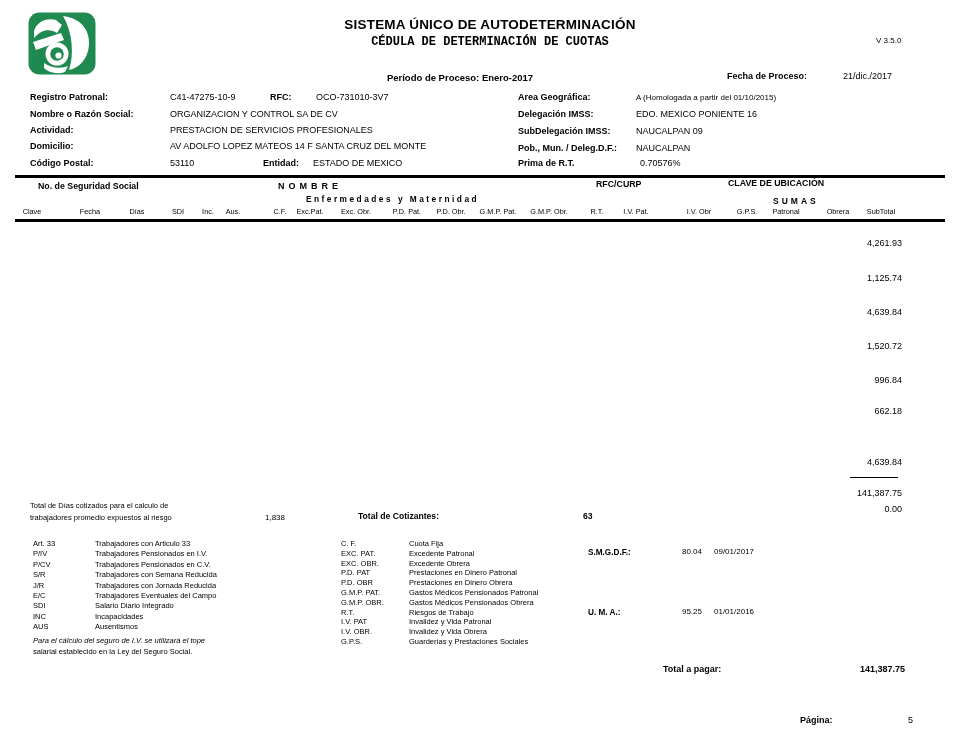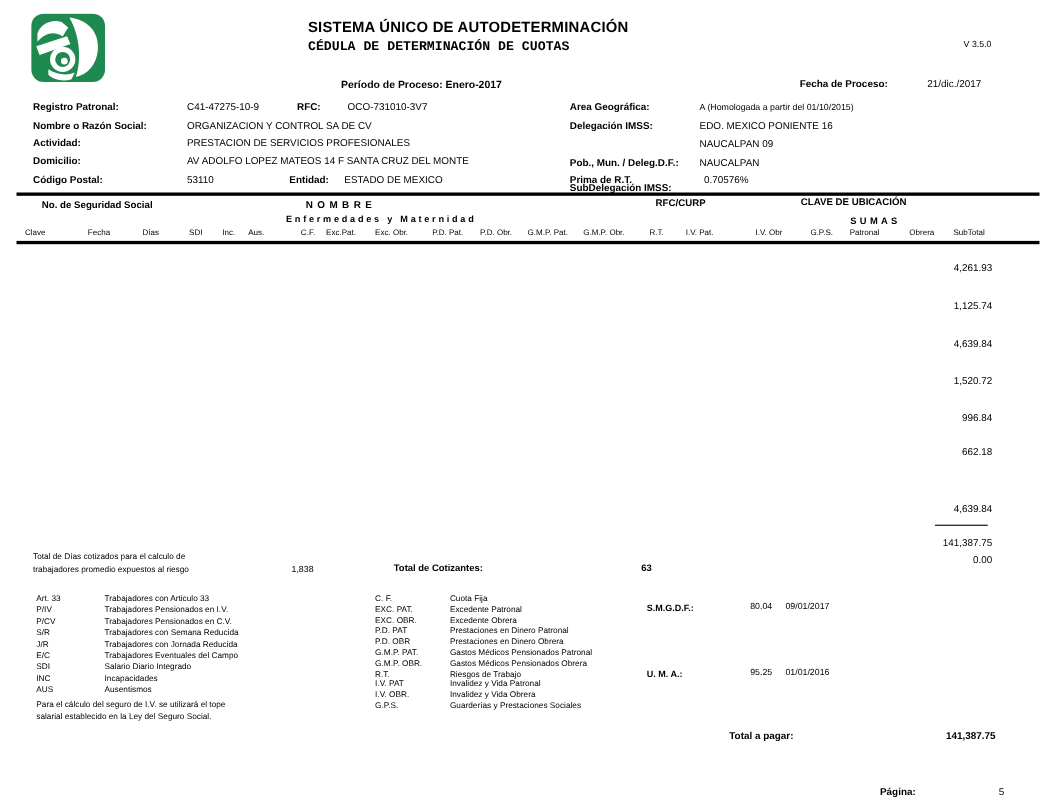--- a/index.html
+++ b/index.html
@@ -8,21 +8,21 @@
     font-family:"Liberation Sans", sans-serif;color:#000;overflow:hidden;
     -webkit-font-smoothing:antialiased;
   }
   .abs{position:absolute;}
   .b{font-weight:bold;}
   .f9{font-size:9px;line-height:11px;}
   .f8{font-size:8px;line-height:10px;}
   .f75{font-size:7.5px;line-height:9px;}
   .title{font-size:13.5px;font-weight:bold;letter-spacing:.2px;}
   .subtitle{font-size:12px;font-weight:bold;font-family:Liberation Mono, monospace;}
-  .center{}
+  .center{text-align:center;}
   .right{text-align:right;}
   .rule{background:#000;height:3px;}
   .colhdr{position:absolute;transform:translateX(-50%);font-size:7.3px;white-space:nowrap;}
   .sumval{position:absolute;right:0;font-size:9px;white-space:nowrap;}
   .legendrow{display:flex;}
   .ll-abbr{width:62px;flex:0 0 62px;}
   .lm-abbr{width:68px;flex:0 0 68px;}
   .lerow{height:10.4px;}
   .lmrow{height:9.8px;}
 </style>
@@ -68,21 +68,21 @@
 <div class="abs f9" style="left:170px;top:158px;">53110</div>
 <div class="abs b f9" style="left:263px;top:158px;">Entidad:</div>
 <div class="abs f9" style="left:313px;top:158px;">ESTADO DE MEXICO</div>
 
 <div class="abs b f9" style="left:518px;top:92px;">Area Geográfica:</div>
 <div class="abs f8" style="left:636px;top:93px;">A (Homologada a partir del 01/10/2015)</div>
 
 <div class="abs b f9" style="left:518px;top:109px;">Delegación IMSS:</div>
 <div class="abs f9" style="left:636px;top:109px;">EDO. MEXICO PONIENTE 16</div>
 
-<div class="abs b f9" style="left:518px;top:126px;margin-top:40px;">SubDelegación IMSS:</div>
+<div class="abs b f9" style="left:518px;top:126px;">SubDelegación IMSS:</div>
 <div class="abs f9" style="left:636px;top:126px;">NAUCALPAN 09</div>
 
 <div class="abs b f9" style="left:518px;top:143px;">Pob., Mun. / Deleg.D.F.:</div>
 <div class="abs f9" style="left:636px;top:143px;">NAUCALPAN</div>
 
 <div class="abs b f9" style="left:518px;top:158px;">Prima de R.T.</div>
 <div class="abs f9" style="left:640px;top:158px;">0.70576%</div>
 
 <div class="abs rule" style="left:15px;top:175px;width:930px;"></div>
 
@@ -169,21 +169,21 @@
     </div>
   <div class="legendrow lerow">
       <span class="ll-abbr">INC</span>
       <span>Incapacidades</span>
     </div>
   <div class="legendrow lerow">
       <span class="ll-abbr">AUS</span>
       <span>Ausentismos</span>
     </div>
 </div>
-<div class="abs f75" style="left:33px;top:636px;">Para el cálculo del seguro de I.V. se utilizará el tope</div>
+<div class="abs f75" style="left:33px;top:636px;font-style:italic;">Para el cálculo del seguro de I.V. se utilizará el tope</div>
 <div class="abs f75" style="left:33px;top:647px;">salarial establecido en la Ley del Seguro Social.</div>
 
 <div class="abs f75" style="left:341px;top:539px;">
   <div class="legendrow lmrow">
       <span class="lm-abbr">C. F.</span>
       <span>Cuota Fija</span>
     </div>
   <div class="legendrow lmrow">
       <span class="lm-abbr">EXC. PAT.</span>
       <span>Excedente Patronal</span>

